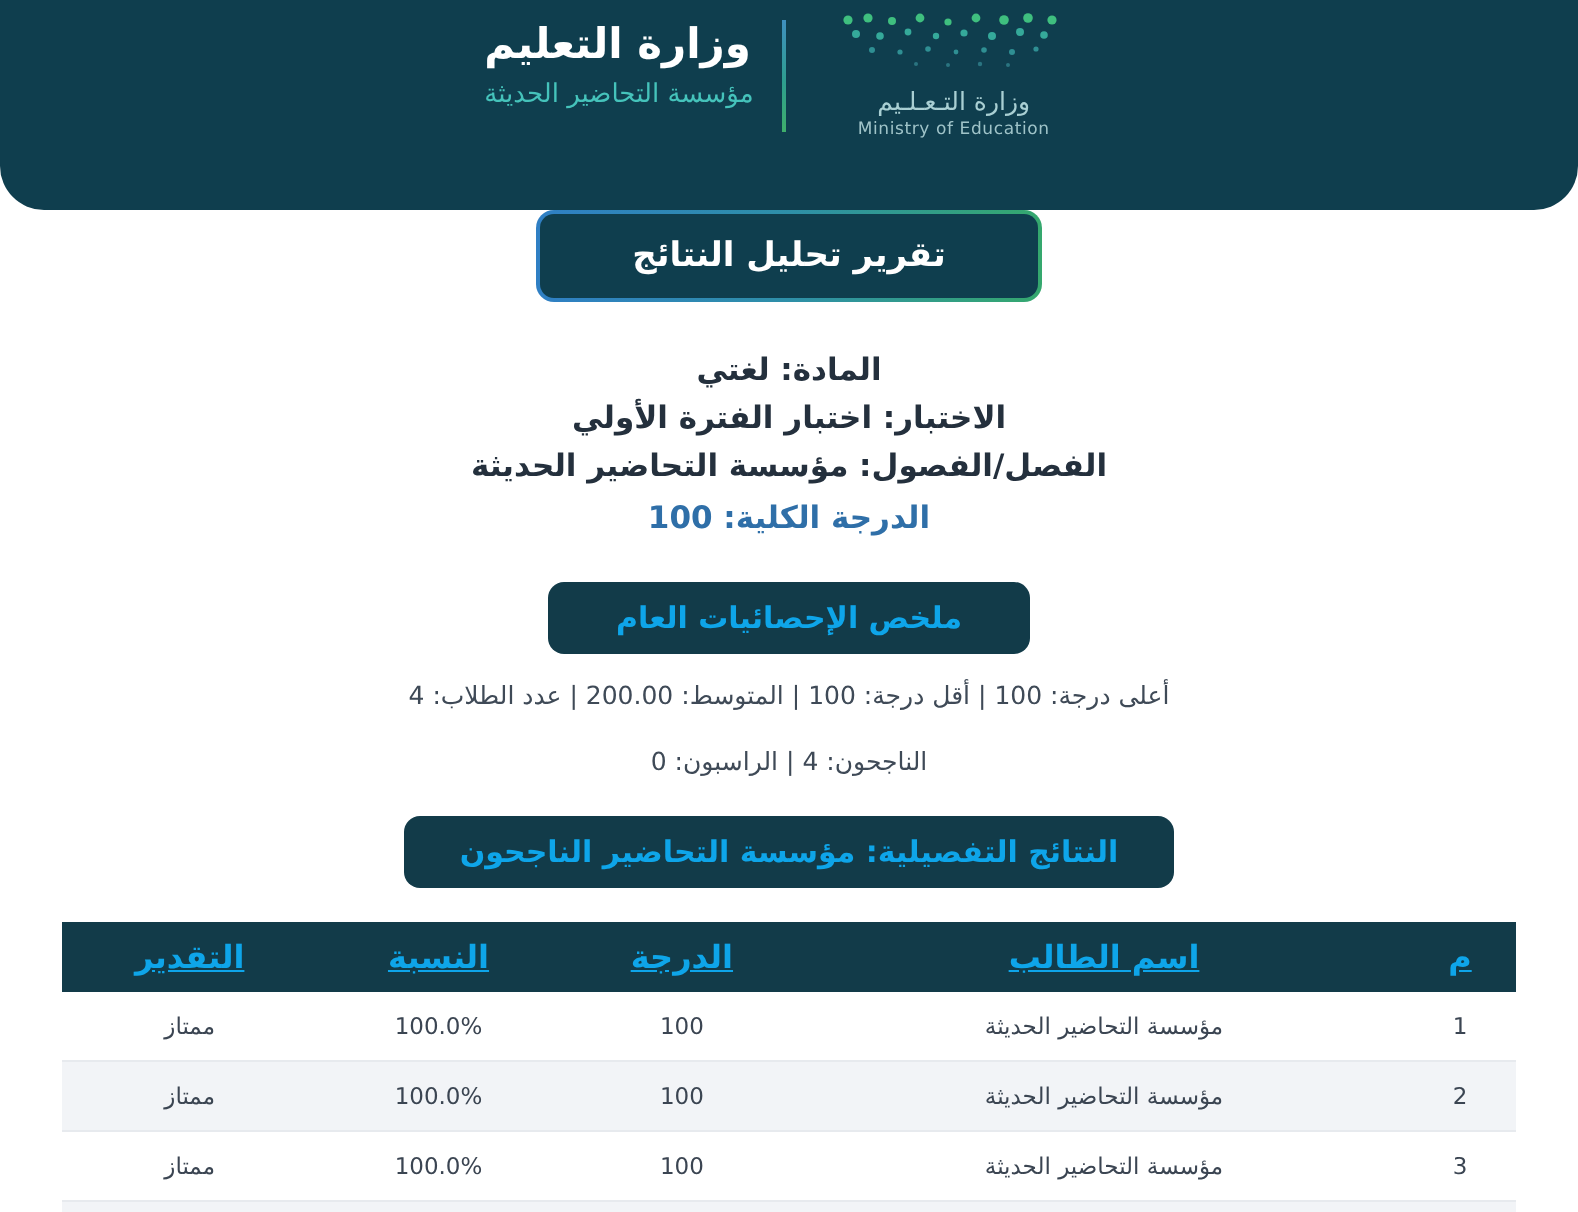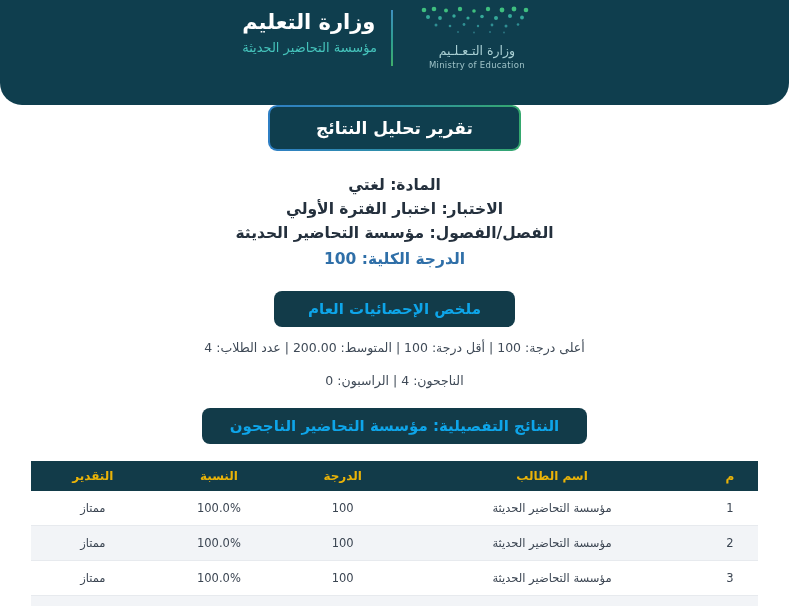--- a/index.html
+++ b/index.html
@@ -83,23 +83,23 @@
   .stat-line {
     text-align:center; direction:rtl;
     color:#3f4a57; font-size:12.5px; margin-top:13px;
   }
   .stat-line.second { margin-top:18px; }
 
   
   .table-wrap { margin-top:17px; padding:0 31px; }
   table { width:100%; border-collapse:collapse; direction:rtl; }
   thead th {
-    background:#123b49; color:#eab308;
-    font-size:12px; font-weight:bold;
-    padding:8px 14px; text-align:center; white-space:nowrap;
+    background:#123b49; color:#0ea5e9;
+    font-size:16px; font-weight:bold;
+    padding:8px 14px; text-align:center; white-space:nowrap;text-decoration:underline;
   }
   thead th.col-idx { text-align:center; width:56px; }
   thead th.col-name { text-align:center; width:300px; }
   tbody td {
     font-size:11.5px; color:#3b4552;
     padding:10px 14px; text-align:center; white-space:nowrap;
     border-bottom:1px solid #e7eaee;
   }
   tbody tr:nth-child(even) { background:#f2f4f7; }
   tbody tr:nth-child(odd) { background:#ffffff; }

